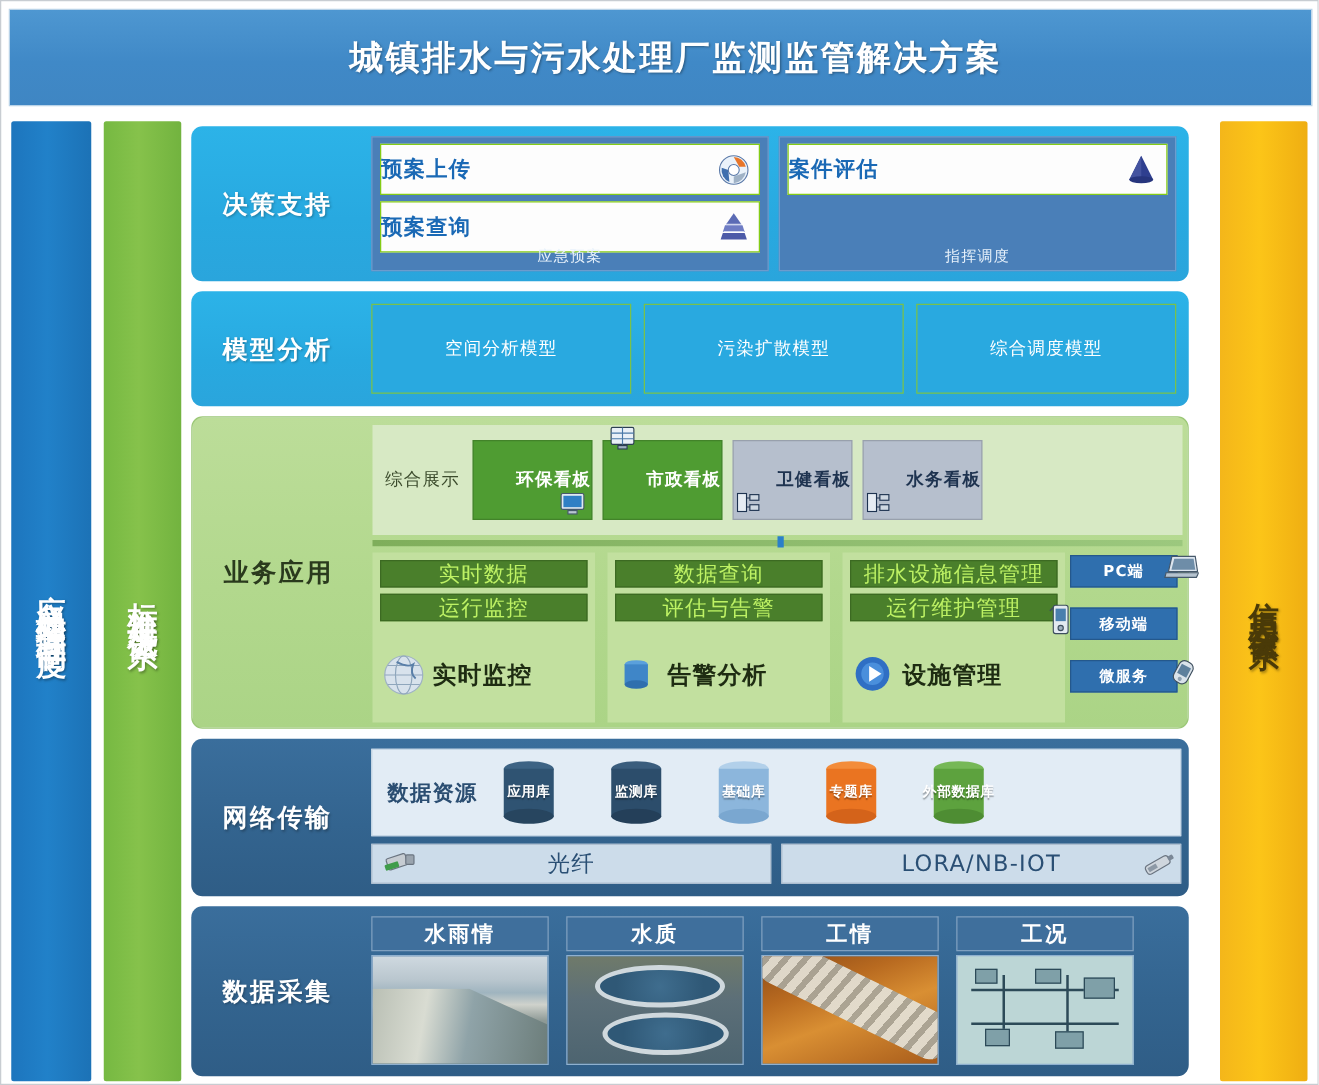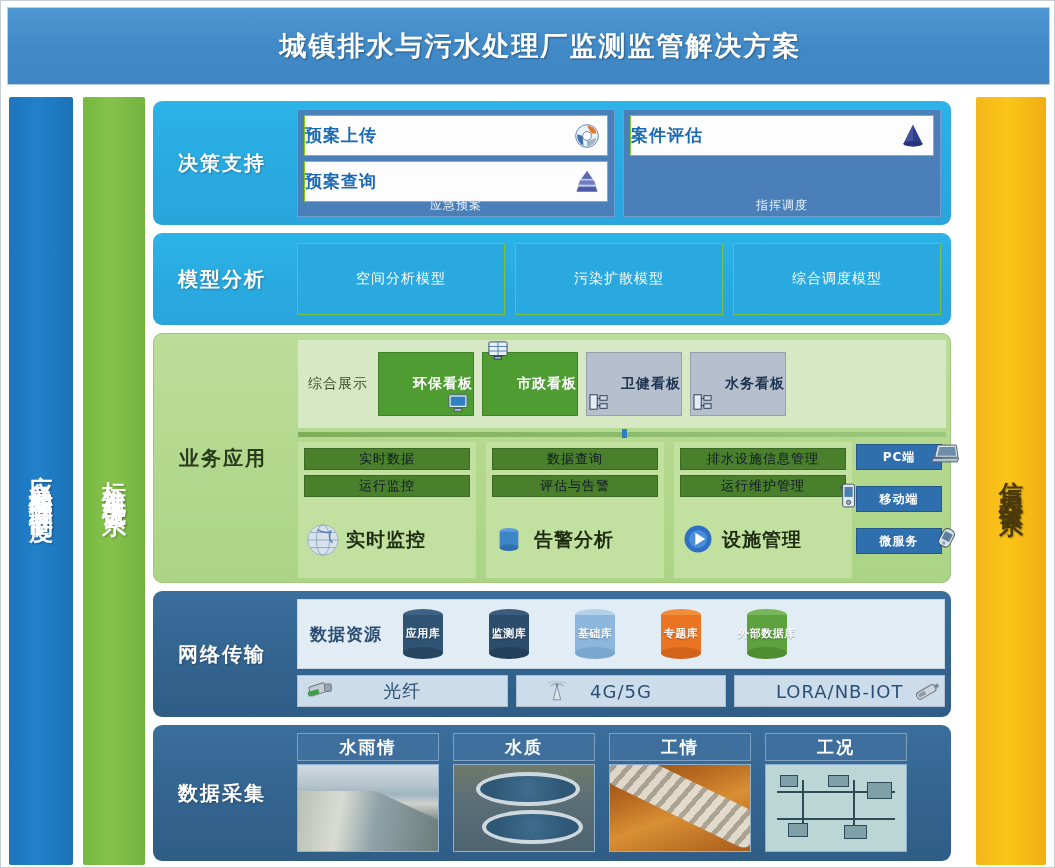--- a/index.html
+++ b/index.html
@@ -116,21 +116,21 @@
      background:linear-gradient(90deg,#7fae5b,#9cc87e); }
   #ba-divider .dot{ position:absolute; left:50%; top:-3px; width:5px; height:9px;
      background:#2a7fc9; }
   #ba-cols{ position:absolute; left:0; top:102px; width:648px; height:136px;
      display:flex; gap:10px; }
   .ba-col{ width:178px; background:#c2e09f; padding:6px 6px 0 6px; position:relative;}
   .ba-chip{
     height:22px; background:#4a7f2b; border:1px solid #3c6a22;
     display:flex; align-items:center; justify-content:center; margin-bottom:5px;
   }
-  .ba-chip span{ color:#0f172a; font-size:13px; letter-spacing:1px;}
+  .ba-chip span{ color:#bef264; font-size:17px; letter-spacing:1px;}
   .ba-big{ position:absolute; left:6px; bottom:6px; width:166px; height:64px;
     display:flex; align-items:center; }
   .ba-big .bicon{ width:38px; height:38px; margin-right:4px; flex:none;}
   .ba-big .btxt{ color:#1e2c12; font-size:19px; font-weight:bold; letter-spacing:1px;}
   #ba-right{ position:absolute; right:4px; top:104px; width:86px; }
   .term-chip{
     height:26px; background:#2f6fae; border:1px solid #24588c;
     display:flex; align-items:center; justify-content:center;
     margin-bottom:16px; position:relative;
   }
@@ -482,31 +482,20 @@
           <span class="nicon" style="left:6px;">
             <svg viewBox="0 0 32 20" width="30" height="19">
               <rect x="6" y="4" width="17" height="10" rx="1.5" fill="#c6ccd2" stroke="#6a7480" transform="rotate(-18 14 9)"></rect>
               <rect x="4" y="10" width="12" height="5" rx="1" fill="#3f9c4a" transform="rotate(-18 10 12)"></rect>
               <rect x="22" y="3" width="7" height="8" rx="1" fill="#9aa4ae" stroke="#6a7480"></rect>
             </svg>
           </span>
           <span>光纤</span>
         </div>
         <div class="net-chip">
-          <span class="nicon" style="left:28px;">
-            <svg viewBox="0 0 26 22" width="24" height="21">
-              <path d="M13 4 L9 20 H17 Z" fill="#dfe7ee" stroke="#7b8897"></path>
-              <path d="M6 5 q7 -5 14 0" fill="none" stroke="#9aa8b6" stroke-width="1.2"></path>
-              <path d="M3 2 q10 -3 20 0" fill="none" stroke="#b6c2cd" stroke-width="1.2"></path>
-              <circle cx="13" cy="4" r="1.6" fill="#7b8897"></circle>
-            </svg>
-          </span>
-          <span>4G/5G</span>
-        </div>
-        <div class="net-chip">
           <span>LORA/NB-IOT</span>
           <span class="nicon" style="right:2px;">
             <svg viewBox="0 0 32 22" width="30" height="21">
               <g transform="rotate(-30 16 11)">
                 <rect x="4" y="7" width="22" height="8" rx="3" fill="#cfd6dd" stroke="#6a7480"></rect>
                 <rect x="6" y="9" width="8" height="4" fill="#8d99a6"></rect>
                 <rect x="25" y="9" width="5" height="4" rx="1" fill="#7b8897"></rect>
               </g>
             </svg>
           </span>

